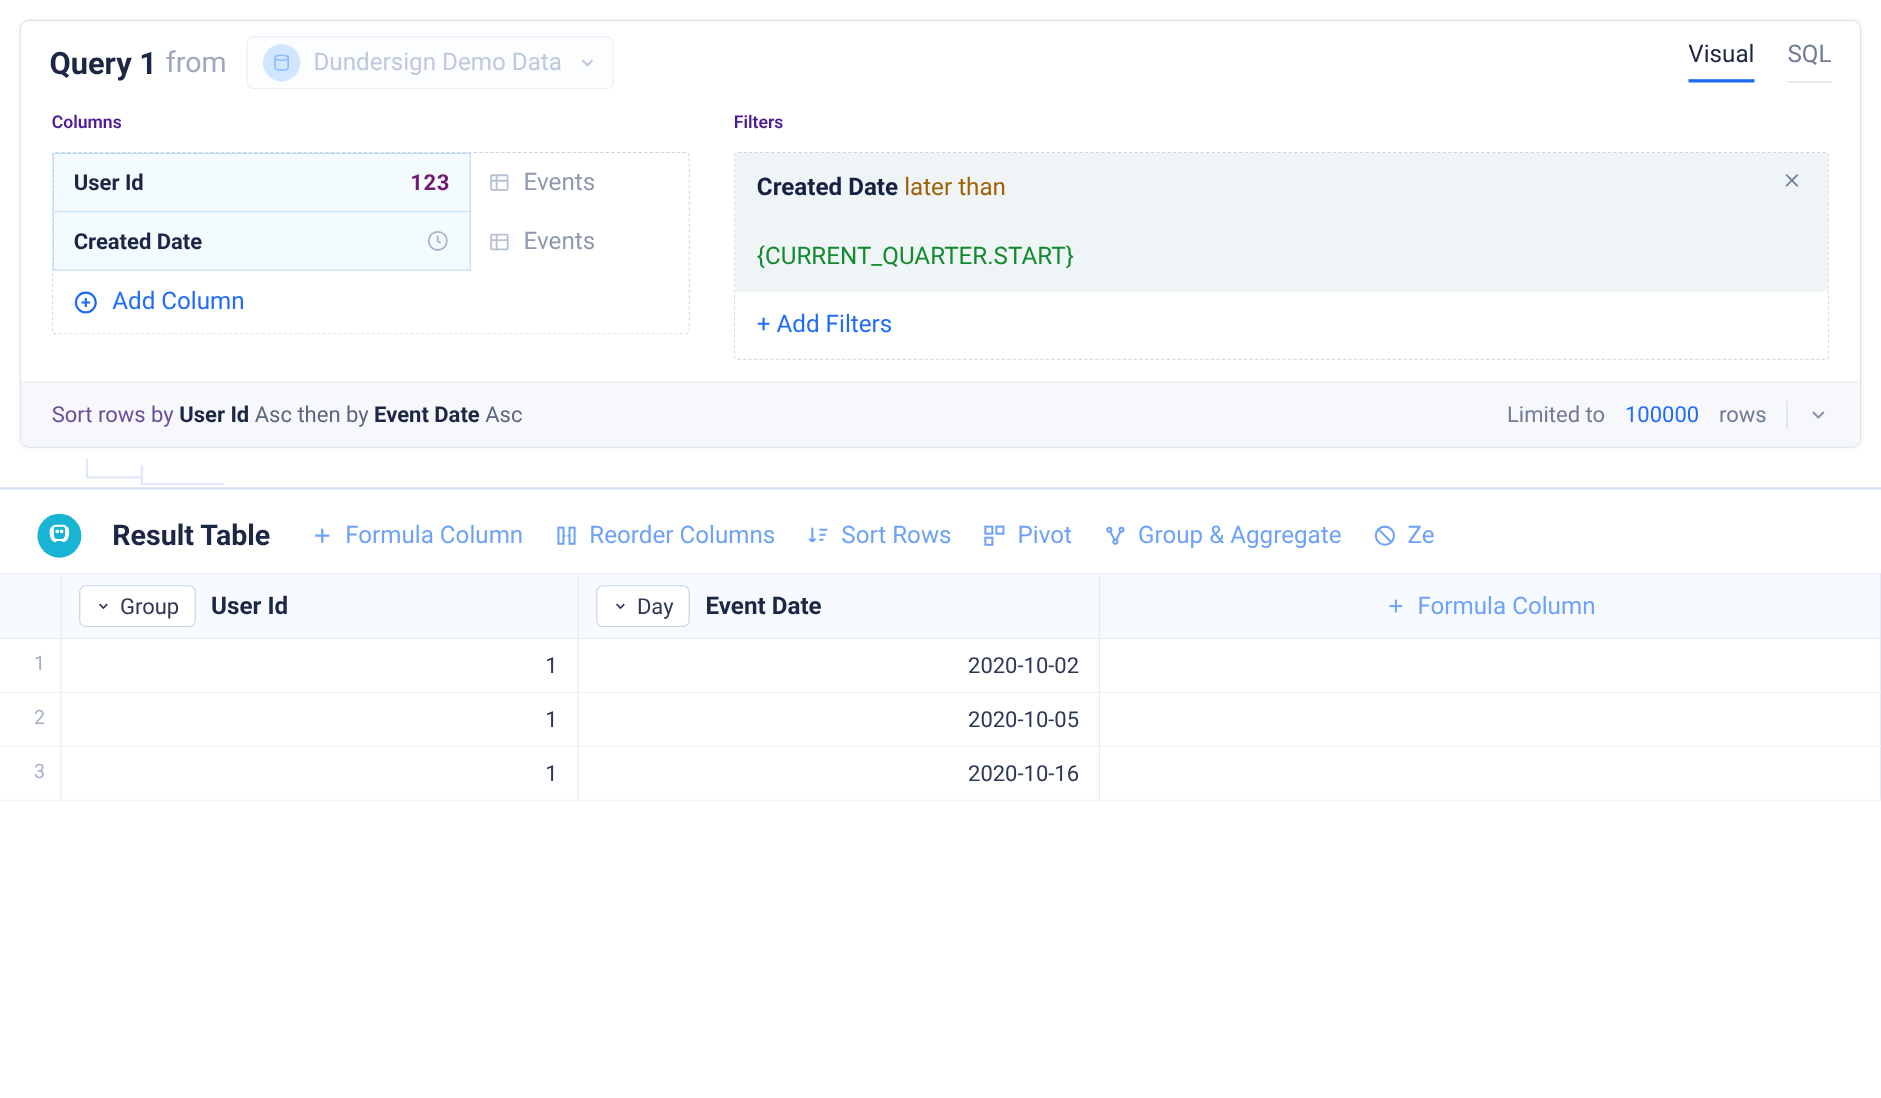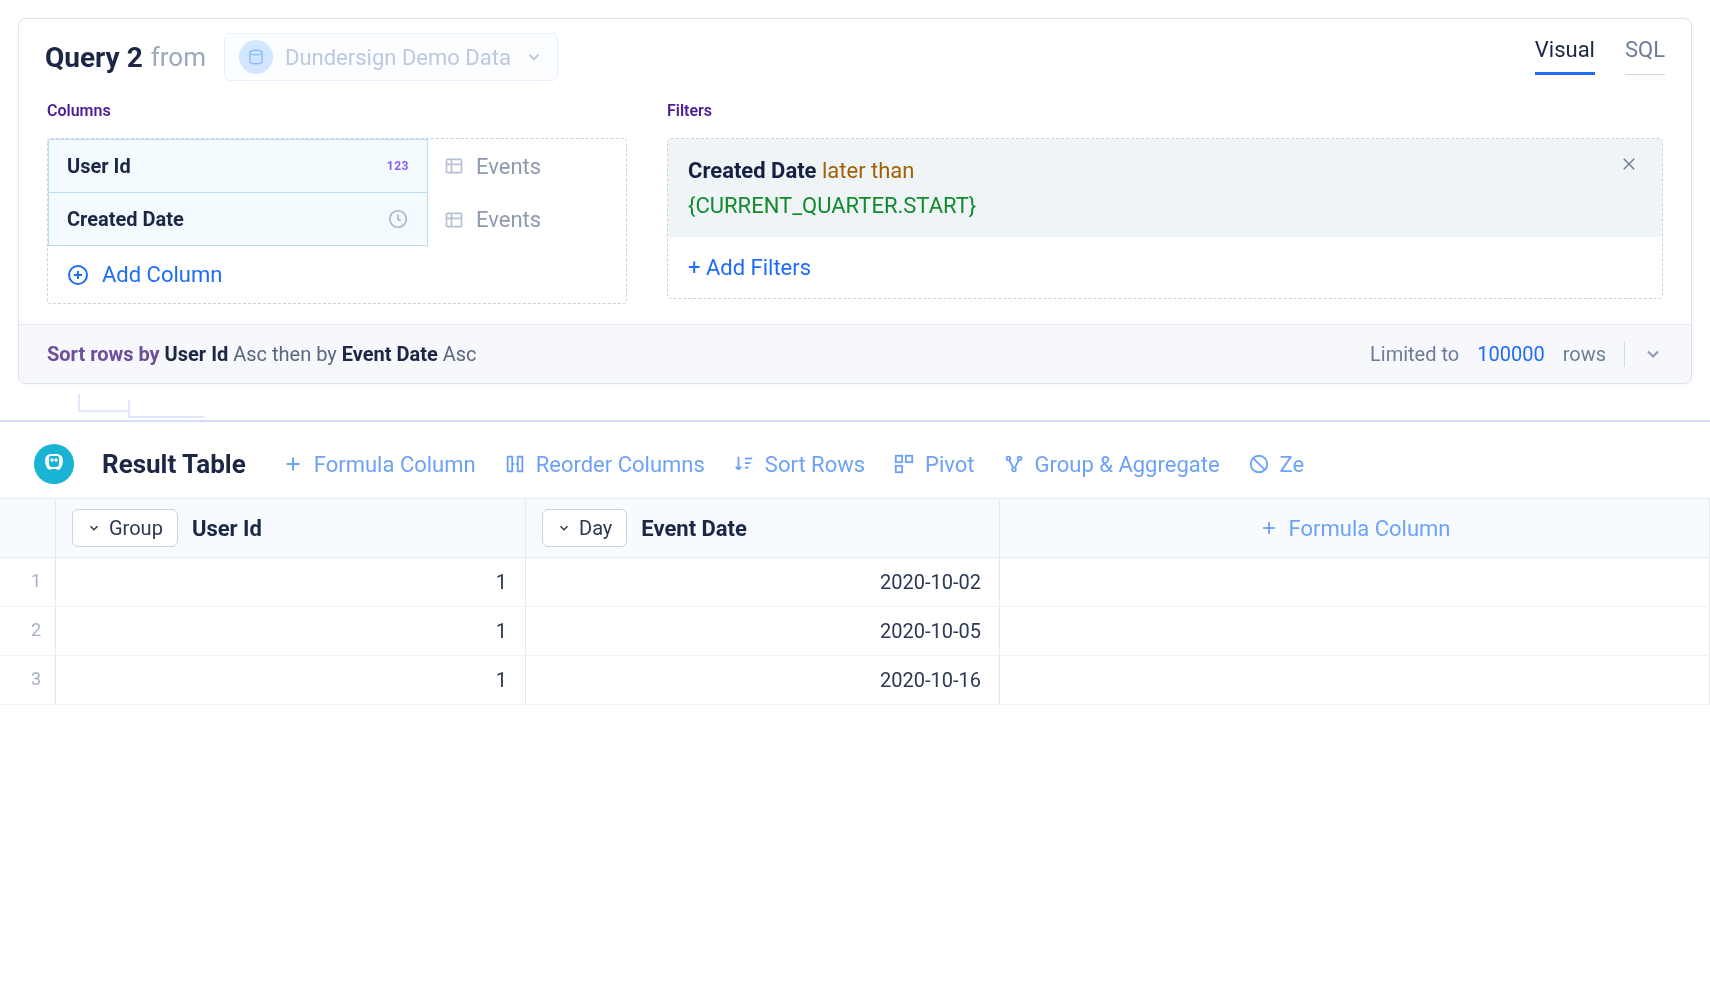--- a/index.html
+++ b/index.html
@@ -86,21 +86,21 @@
     border: 1px solid #bcdcf0;
     display: flex;
     align-items: center;
     justify-content: space-between;
     padding: 14px 18px;
     font-weight: 700;
     font-size: 20px;
     color: #1b2745;
   }
   .col-row + .col-row .col-cell-left { border-top: none; }
-  .col-type-badge { font-size: 12px; font-weight: 700; color: #8b5cf6; letter-spacing: 0.5px; }
+  .col-type-badge { font-size: 20px; font-weight: 700; color: #701a75; letter-spacing: 0.5px; }
   .col-type-icon { color: #a8b4c8; }
   .col-cell-right {
     flex: 1;
     display: flex;
     align-items: center;
     gap: 12px;
     padding-left: 16px;
     color: #8d99af;
     font-size: 22px;
   }
@@ -124,35 +124,35 @@
   .filter-item {
     background: #eff4f6;
     padding: 14px 20px;
     display: flex;
     align-items: flex-start;
     justify-content: space-between;
   }
   .filter-text { font-size: 22px; line-height: 1.6; }
   .filter-text .field { font-weight: 700; color: #152042; }
   .filter-text .op { color: #a16207; }
-  .filter-text .value { color: #128a2e; display: block; }
+  .filter-text .value { color: #128a2e; display: block; margin-top: 28px; }
   .filter-close { color: #6e7c97; cursor: pointer; font-size: 20px; padding: 2px 4px; }
   .add-filter-row { padding: 18px 20px; color: #1f6cf6; font-size: 22px; cursor: pointer; }
   
   .sort-bar {
     display: flex;
     align-items: center;
     justify-content: space-between;
     padding: 16px 28px;
     background: #f6f8fb;
     border-top: 1px solid #e4eaf2;
     font-size: 20px;
   }
   .sort-left { color: #5a677f; }
-  .sort-left .lead { color: #6b4f9a; font-weight: bold; }
+  .sort-left .lead { color: #6b4f9a; }
   .sort-left .strong { font-weight: 700; color: #1b2745; }
   .sort-right { display: flex; align-items: center; gap: 18px; color: #6e7c97; }
   .sort-right .numlink { color: #1f6cf6; }
   .sort-right .divider { width: 1px; height: 26px; background: #d1d9e4; }
   .sort-right .chev { color: #8d99af; cursor: pointer; }
   
   .run-bar {
     display: flex;
     align-items: center;
     justify-content: space-between;
@@ -269,21 +269,21 @@
   .rg-cell.c3 { flex: 1; }
   
   svg { display: block; }
 </style>
 </head>
 <body>
 
 <div class="query-card">
 
   <div class="qc-header">
-    <span class="qc-title">Query 2</span>
+    <span class="qc-title">Query 1</span>
     <span class="qc-from">from</span>
     <div class="data-source-chip">
       <span class="ds-icon-box">
         <svg width="18" height="18" viewBox="0 0 24 24" fill="none" stroke="#8bbcff" stroke-width="2">
             <ellipse cx="12" cy="6" rx="8" ry="3"></ellipse>
             <path d="M4 6v12c0 1.7 3.6 3 8 3s8-1.3 8-3V6"></path>
           </svg>
       </span>
       <span class="ds-name">Dundersign Demo Data</span>
       <span class="ds-chevron">

